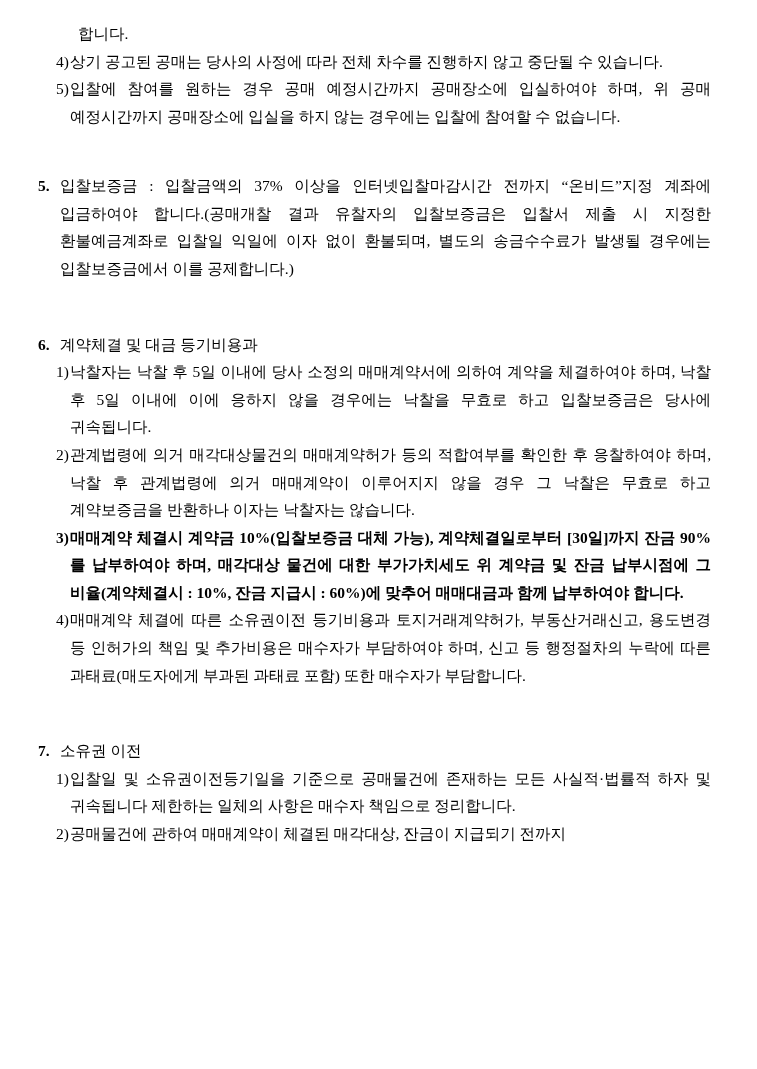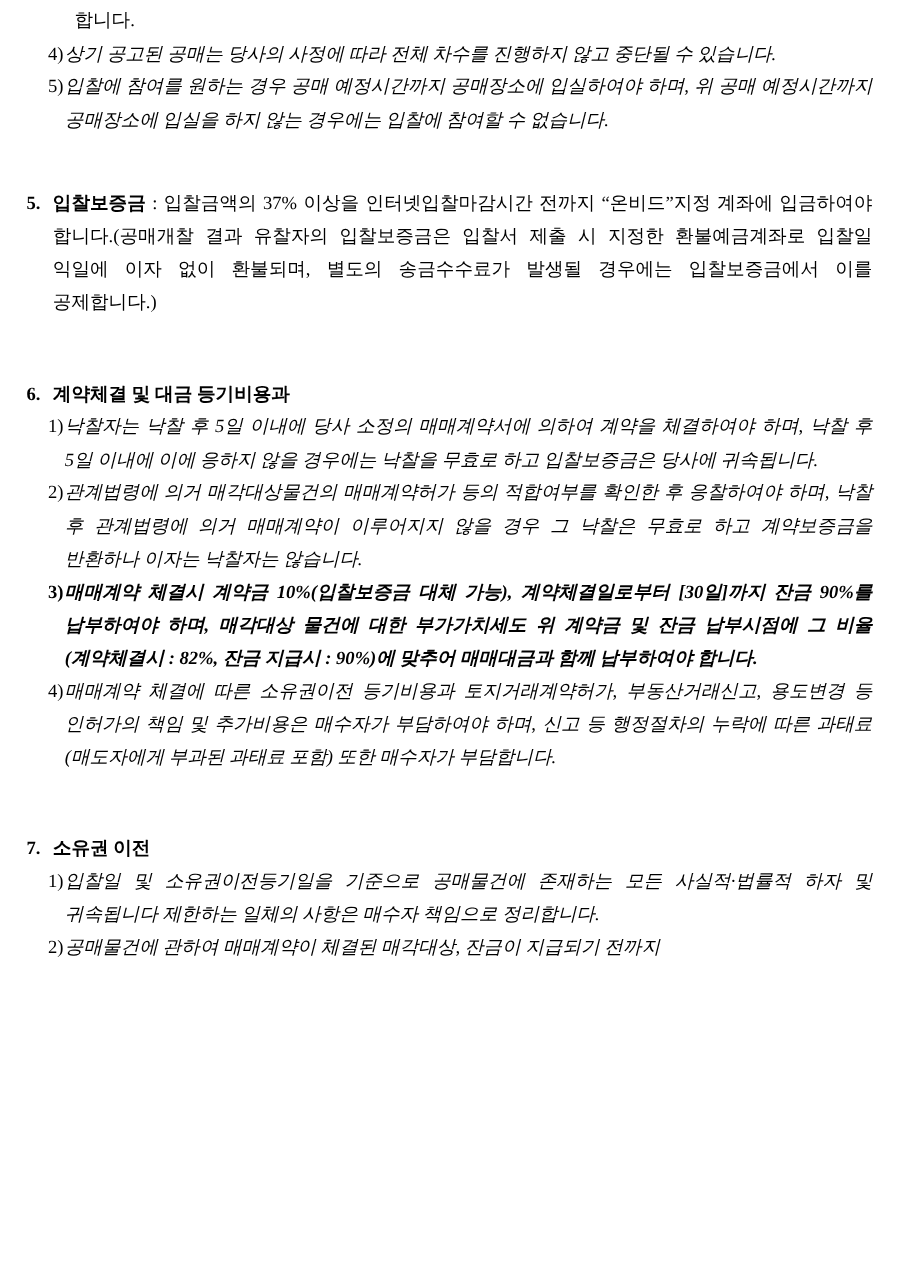--- a/index.html
+++ b/index.html
@@ -10,21 +10,21 @@
   body {
     width: 757px;
     min-height: 1069px;
     font-family: "Liberation Serif", "DejaVu Serif", serif;
     color: #000000;
   }
   .page {
     position: relative;
     width: 757px;
     min-height: 1069px;
-    padding: 0;
+    padding: 16px;
     box-sizing: border-box;
   }
   .content {
     padding: 4px 30px 0 22px;
   }
   .cont-line {
     padding-left: 40px;
     font-size: 15.5px;
     line-height: 1.78;
     margin: 0;
@@ -45,21 +45,21 @@
     flex: 0 0 auto;
     width: 22px;
     text-align: left;
   }
   .section-body {
     flex: 1 1 auto;
     text-align: justify;
     text-justify: inter-word;
   }
   .section-title {
-    font-weight: bold;
+    font-weight: normal;
   }
 
   
   .sublist {
     margin: 0;
     padding: 0;
     list-style: none;
   }
   .subitem {
     display: flex;
@@ -72,21 +72,20 @@
     flex: 0 0 auto;
     width: 32px;
     padding-left: 18px;
     box-sizing: border-box;
     text-align: left;
   }
   .subitem .text {
     flex: 1 1 auto;
     text-align: justify;
     text-justify: inter-word;
-    font-style: italic;
   }
   .subitem.bold .marker,
   .subitem.bold .text {
     font-weight: bold;
   }
 
   .first-block .subitem .marker { width: 32px; }
   .spacer-md { height: 20px; }
   .spacer-lg { height: 26px; }
 
@@ -134,21 +133,21 @@
         <li class="subitem">
           <span class="marker">1)</span>
           <span class="text">낙찰자는 낙찰 후 5일 이내에 당사 소정의 매매계약서에 의하여 계약을 체결하여야 하며, 낙찰 후 5일 이내에 이에 응하지 않을 경우에는 낙찰을 무효로 하고 입찰보증금은 당사에 귀속됩니다.</span>
         </li>
         <li class="subitem">
           <span class="marker">2)</span>
           <span class="text">관계법령에 의거 매각대상물건의 매매계약허가 등의 적합여부를 확인한 후 응찰하여야 하며, 낙찰 후 관계법령에 의거 매매계약이 이루어지지 않을 경우 그 낙찰은 무효로 하고 계약보증금을 반환하나 이자는 낙찰자는 않습니다.</span>
         </li>
         <li class="subitem bold">
           <span class="marker">3)</span>
-          <span class="text">매매계약 체결시 계약금 10%(입찰보증금 대체 가능), 계약체결일로부터 [30일]까지 잔금 90%를 납부하여야 하며, 매각대상 물건에 대한 부가가치세도 위 계약금 및 잔금 납부시점에 그 비율(계약체결시 : 82%, 잔금 지급시 : 90%)에 맞추어 매매대금과 함께 납부하여야 합니다.</span>
+          <span class="text">매매계약 체결시 계약금 10%(입찰보증금 대체 가능), 계약체결일로부터 [30일]까지 잔금 90%를 납부하여야 하며, 매각대상 물건에 대한 부가가치세도 위 계약금 및 잔금 납부시점에 그 비율(계약체결시 : 10%, 잔금 지급시 : 60%)에 맞추어 매매대금과 함께 납부하여야 합니다.</span>
         </li>
         <li class="subitem">
           <span class="marker">4)</span>
           <span class="text">매매계약 체결에 따른 소유권이전 등기비용과 토지거래계약허가, 부동산거래신고, 용도변경 등 인허가의 책임 및 추가비용은 매수자가 부담하여야 하며, 신고 등 행정절차의 누락에 따른 과태료(매도자에게 부과된 과태료 포함) 또한 매수자가 부담합니다.</span>
         </li>
       </ul>
     </div>
 
     <div class="spacer-lg"></div>
 

